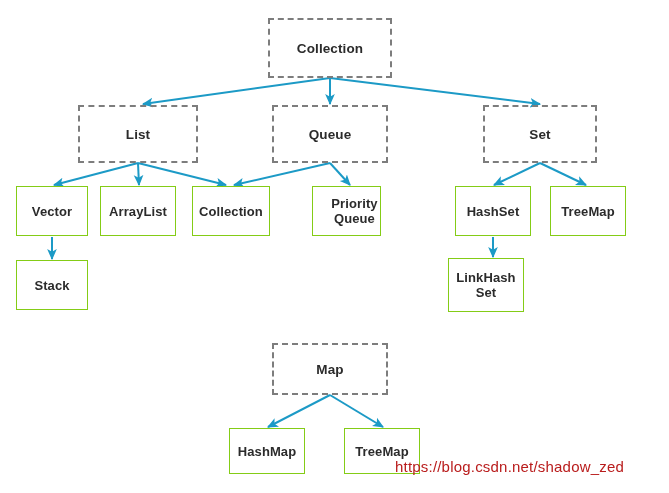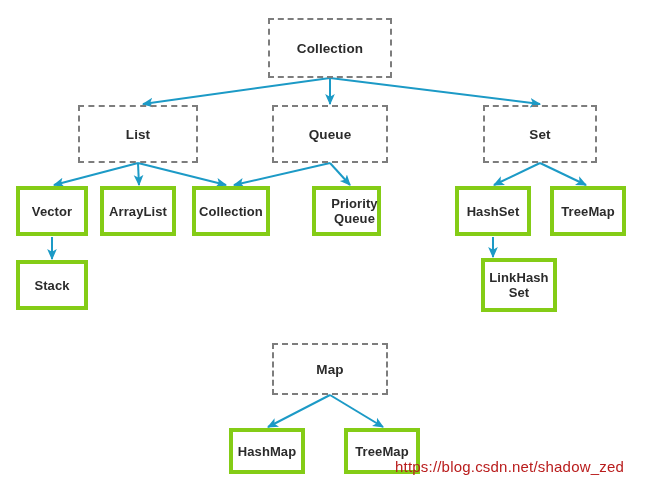--- a/index.html
+++ b/index.html
@@ -39,21 +39,21 @@
     line-height: 15px;
     letter-spacing: 0.1px;
     z-index: 2;
   }
   .node.abstract {
     border: 2px dashed #7d7d7d;
     background: transparent;
     font-size: 13.5px;
   }
   .node.concrete {
-    border: 4px solid #84cc16;
+    border: 1px solid #84cc16;
     box-shadow: 0 0 0 0 rgba(0,0,0,0);
   }
   .node .label {
     white-space: pre-line;
     display: block;
   }
   #watermark {
     position: absolute;
     left: 395px;
     top: 458px;
@@ -120,21 +120,21 @@
       </div>
       <div class="node concrete" style="left: 455px; top: 186px; width: 76px; height: 50px;">
         <span class="label">HashSet</span>
       </div>
       <div class="node concrete" style="left: 550px; top: 186px; width: 76px; height: 50px;">
         <span class="label">TreeMap</span>
       </div>
       <div class="node concrete" style="left: 16px; top: 260px; width: 72px; height: 50px;">
         <span class="label">Stack</span>
       </div>
-      <div class="node concrete" style="left: 481px; top: 258px; width: 76px; height: 54px;">
+      <div class="node concrete" style="left: 448px; top: 258px; width: 76px; height: 54px;">
         <span class="label">LinkHash
 Set</span>
       </div>
       <div class="node abstract" style="left: 272px; top: 343px; width: 116px; height: 52px;">
         <span class="label">Map</span>
       </div>
       <div class="node concrete" style="left: 229px; top: 428px; width: 76px; height: 46px;">
         <span class="label">HashMap</span>
       </div>
       <div class="node concrete" style="left: 344px; top: 428px; width: 76px; height: 46px;">

